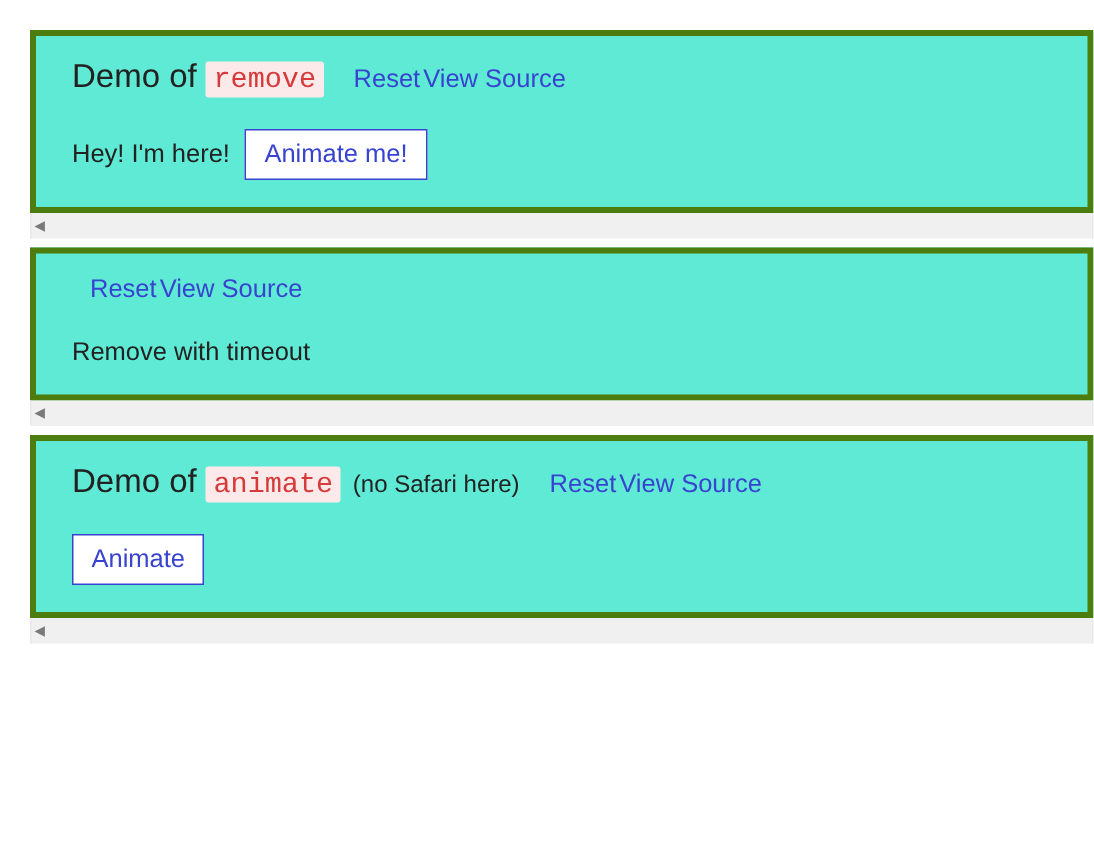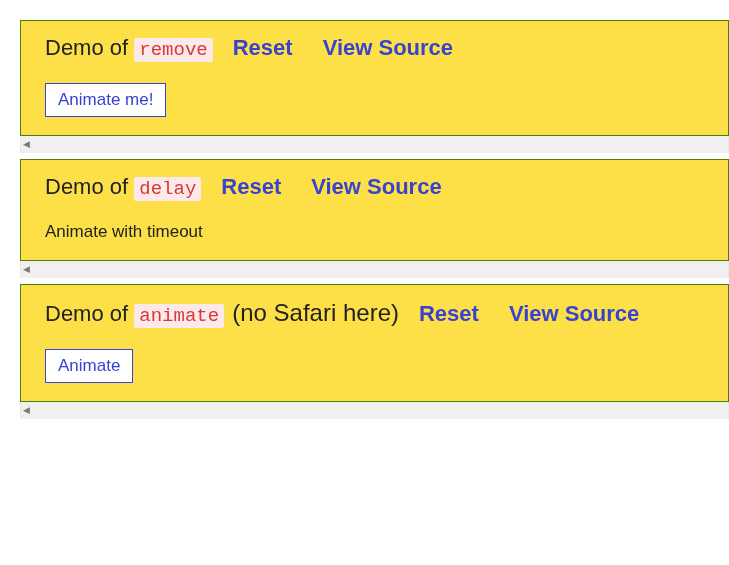--- a/index.html
+++ b/index.html
@@ -6,22 +6,22 @@
   body {
     margin: 0;
     padding: 20px 0 20px 20px;
     font-family: "Segoe UI", Arial, sans-serif;
     font-size: 16px;
     color: #222;
     background: #fff;
     width: 729px;
   }
   .demo-block {
-    border: 1px solid #4d7c0f;
-    background: #fde047;
+    border: 4px solid #4d7c0f;
+    background: #5eead4;
     margin-bottom: 0;
   }
   .demo-inner {
     padding: 14px 24px 18px 24px;
   }
   .demo-header {
     display: flex;
     align-items: baseline;
     flex-wrap: wrap;
     gap: 8px;
@@ -34,30 +34,29 @@
   }
   .code-tag {
     font-family: Consolas, "Courier New", monospace;
     font-size: 19px;
     color: #d63a3a;
     background: #fce9e9;
     padding: 1px 5px;
     border-radius: 2px;
   }
   .demo-note {
-    font-size: 24px;
+    font-size: 16px;
     color: #222;
     margin-left: 2px;
   }
   .links {
     margin-left: 12px;
     display: inline-flex;
-    gap: 30px;
-    font-size: 22px;
-    font-weight: bold;
+    gap: 2px;
+    font-size: 17px;
   }
   .link {
     color: #3843d0;
     cursor: pointer;
   }
   .demo-body {
     display: flex;
     align-items: center;
     gap: 10px;
     font-size: 17px;
@@ -96,44 +95,41 @@
       <span class="demo-title">
         <span>Demo of</span>
         <span class="code-tag">remove</span>
       </span>
       <span class="links">
         <span class="link">Reset</span>
         <span class="link">View Source</span>
       </span>
     </div>
     <div class="demo-body">
+      <span>Hey! I'm here!</span>
       <button class="btn">Animate me!</button>
     </div>
   </div>
 </div>
 <div class="scroll-strip">
   <span class="scroll-arrow">◀</span>
 </div>
 
 <div class="gap"></div>
 
 <div class="demo-block">
   <div class="demo-inner">
     <div class="demo-header">
-      <span class="demo-title">
-        <span>Demo of</span>
-        <span class="code-tag">delay</span>
-      </span>
       <span class="links">
         <span class="link">Reset</span>
         <span class="link">View Source</span>
       </span>
     </div>
     <div class="demo-body">
-      <span>Animate with timeout</span>
+      <span>Remove with timeout</span>
     </div>
   </div>
 </div>
 <div class="scroll-strip">
   <span class="scroll-arrow">◀</span>
 </div>
 
 <div class="gap"></div>
 
 <div class="demo-block">

